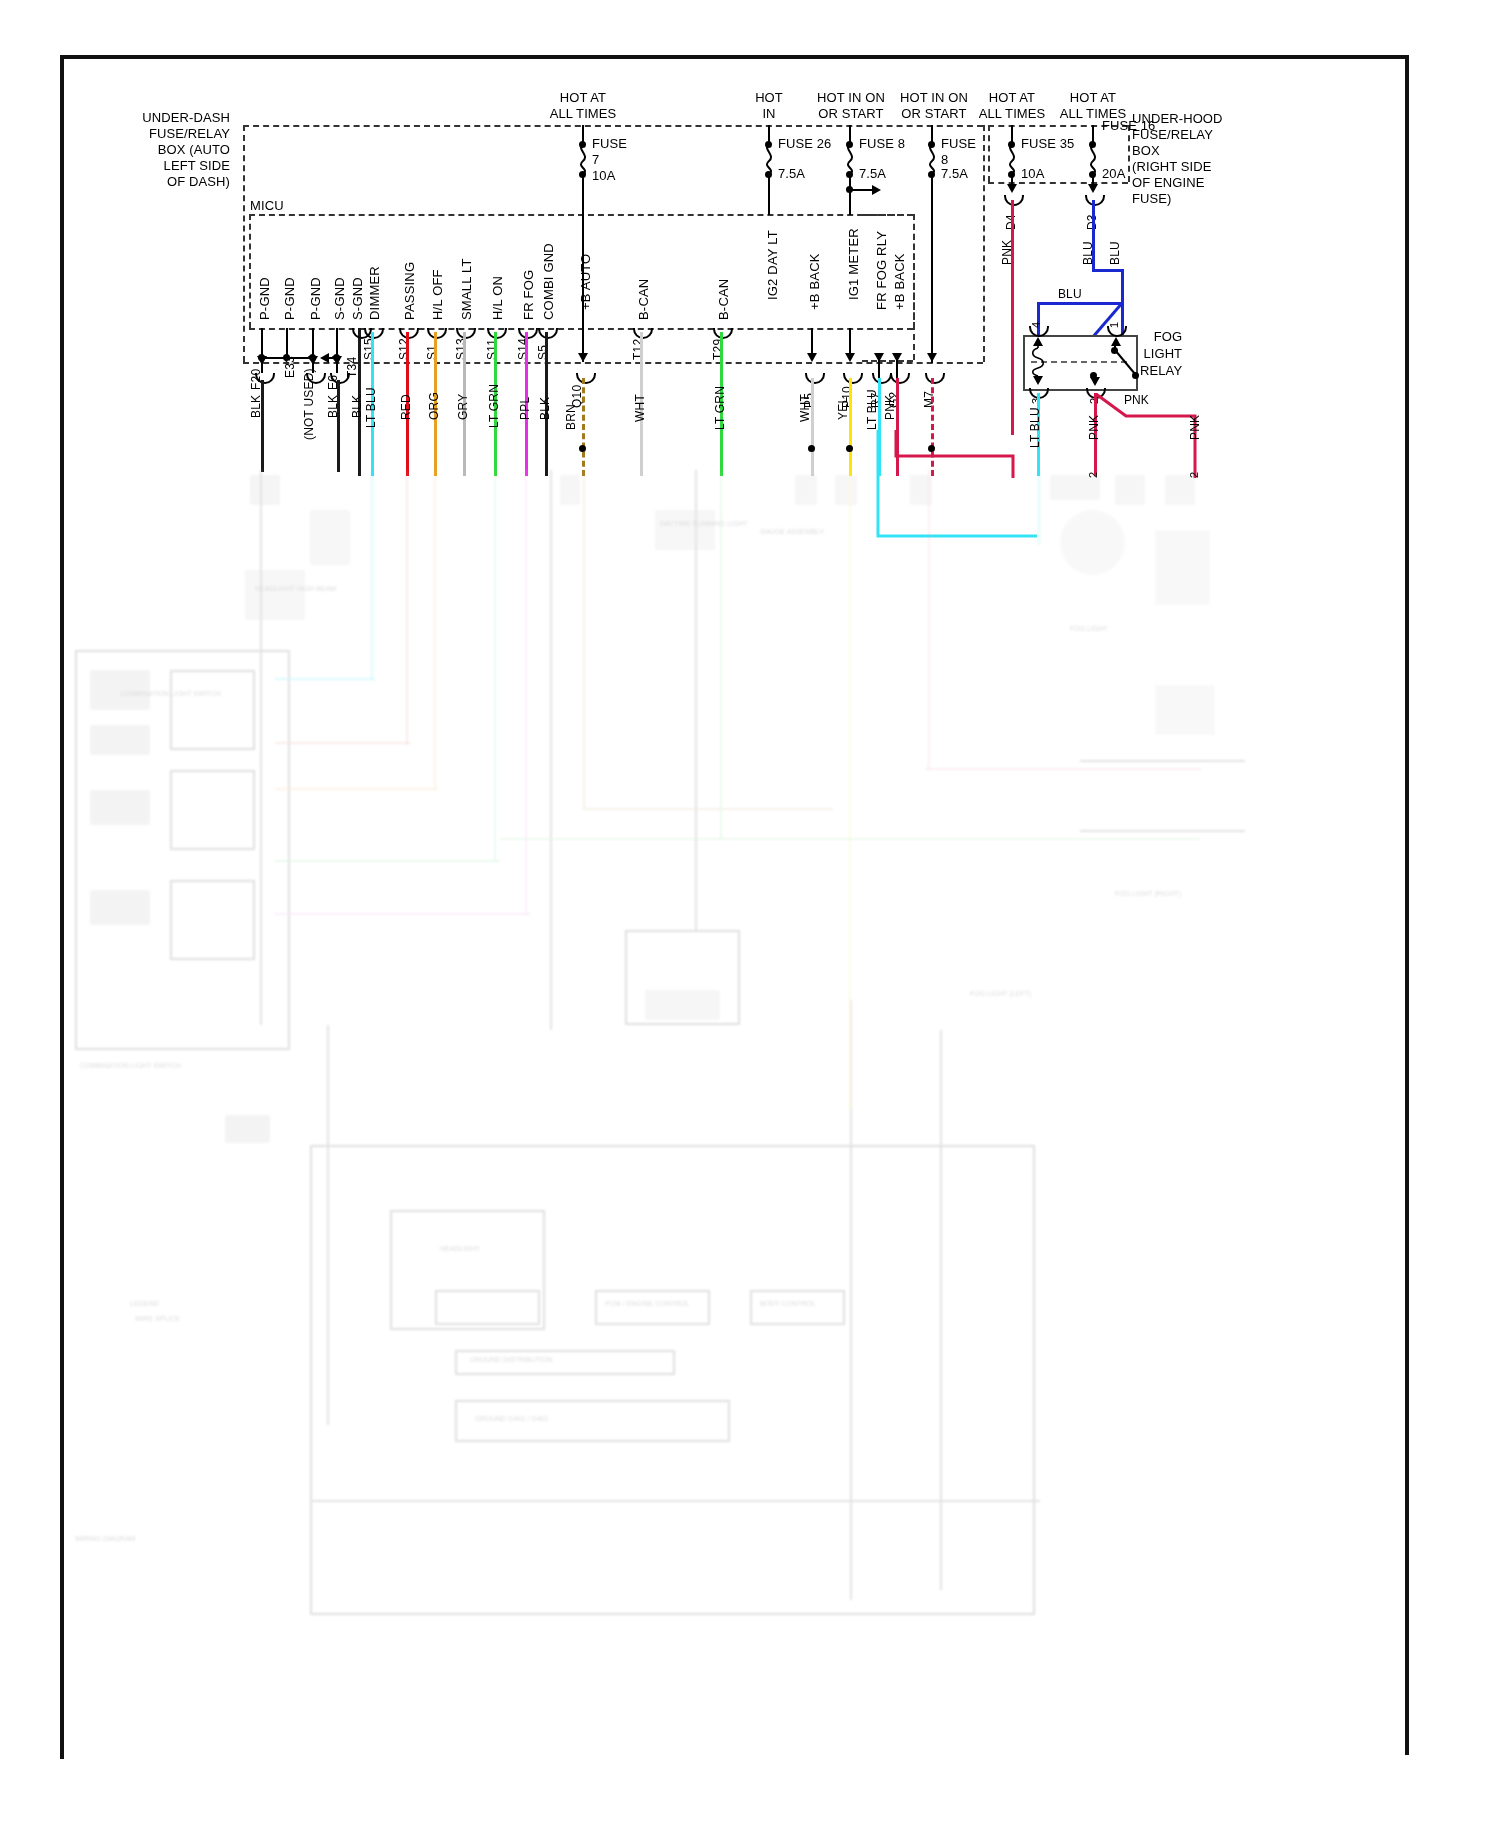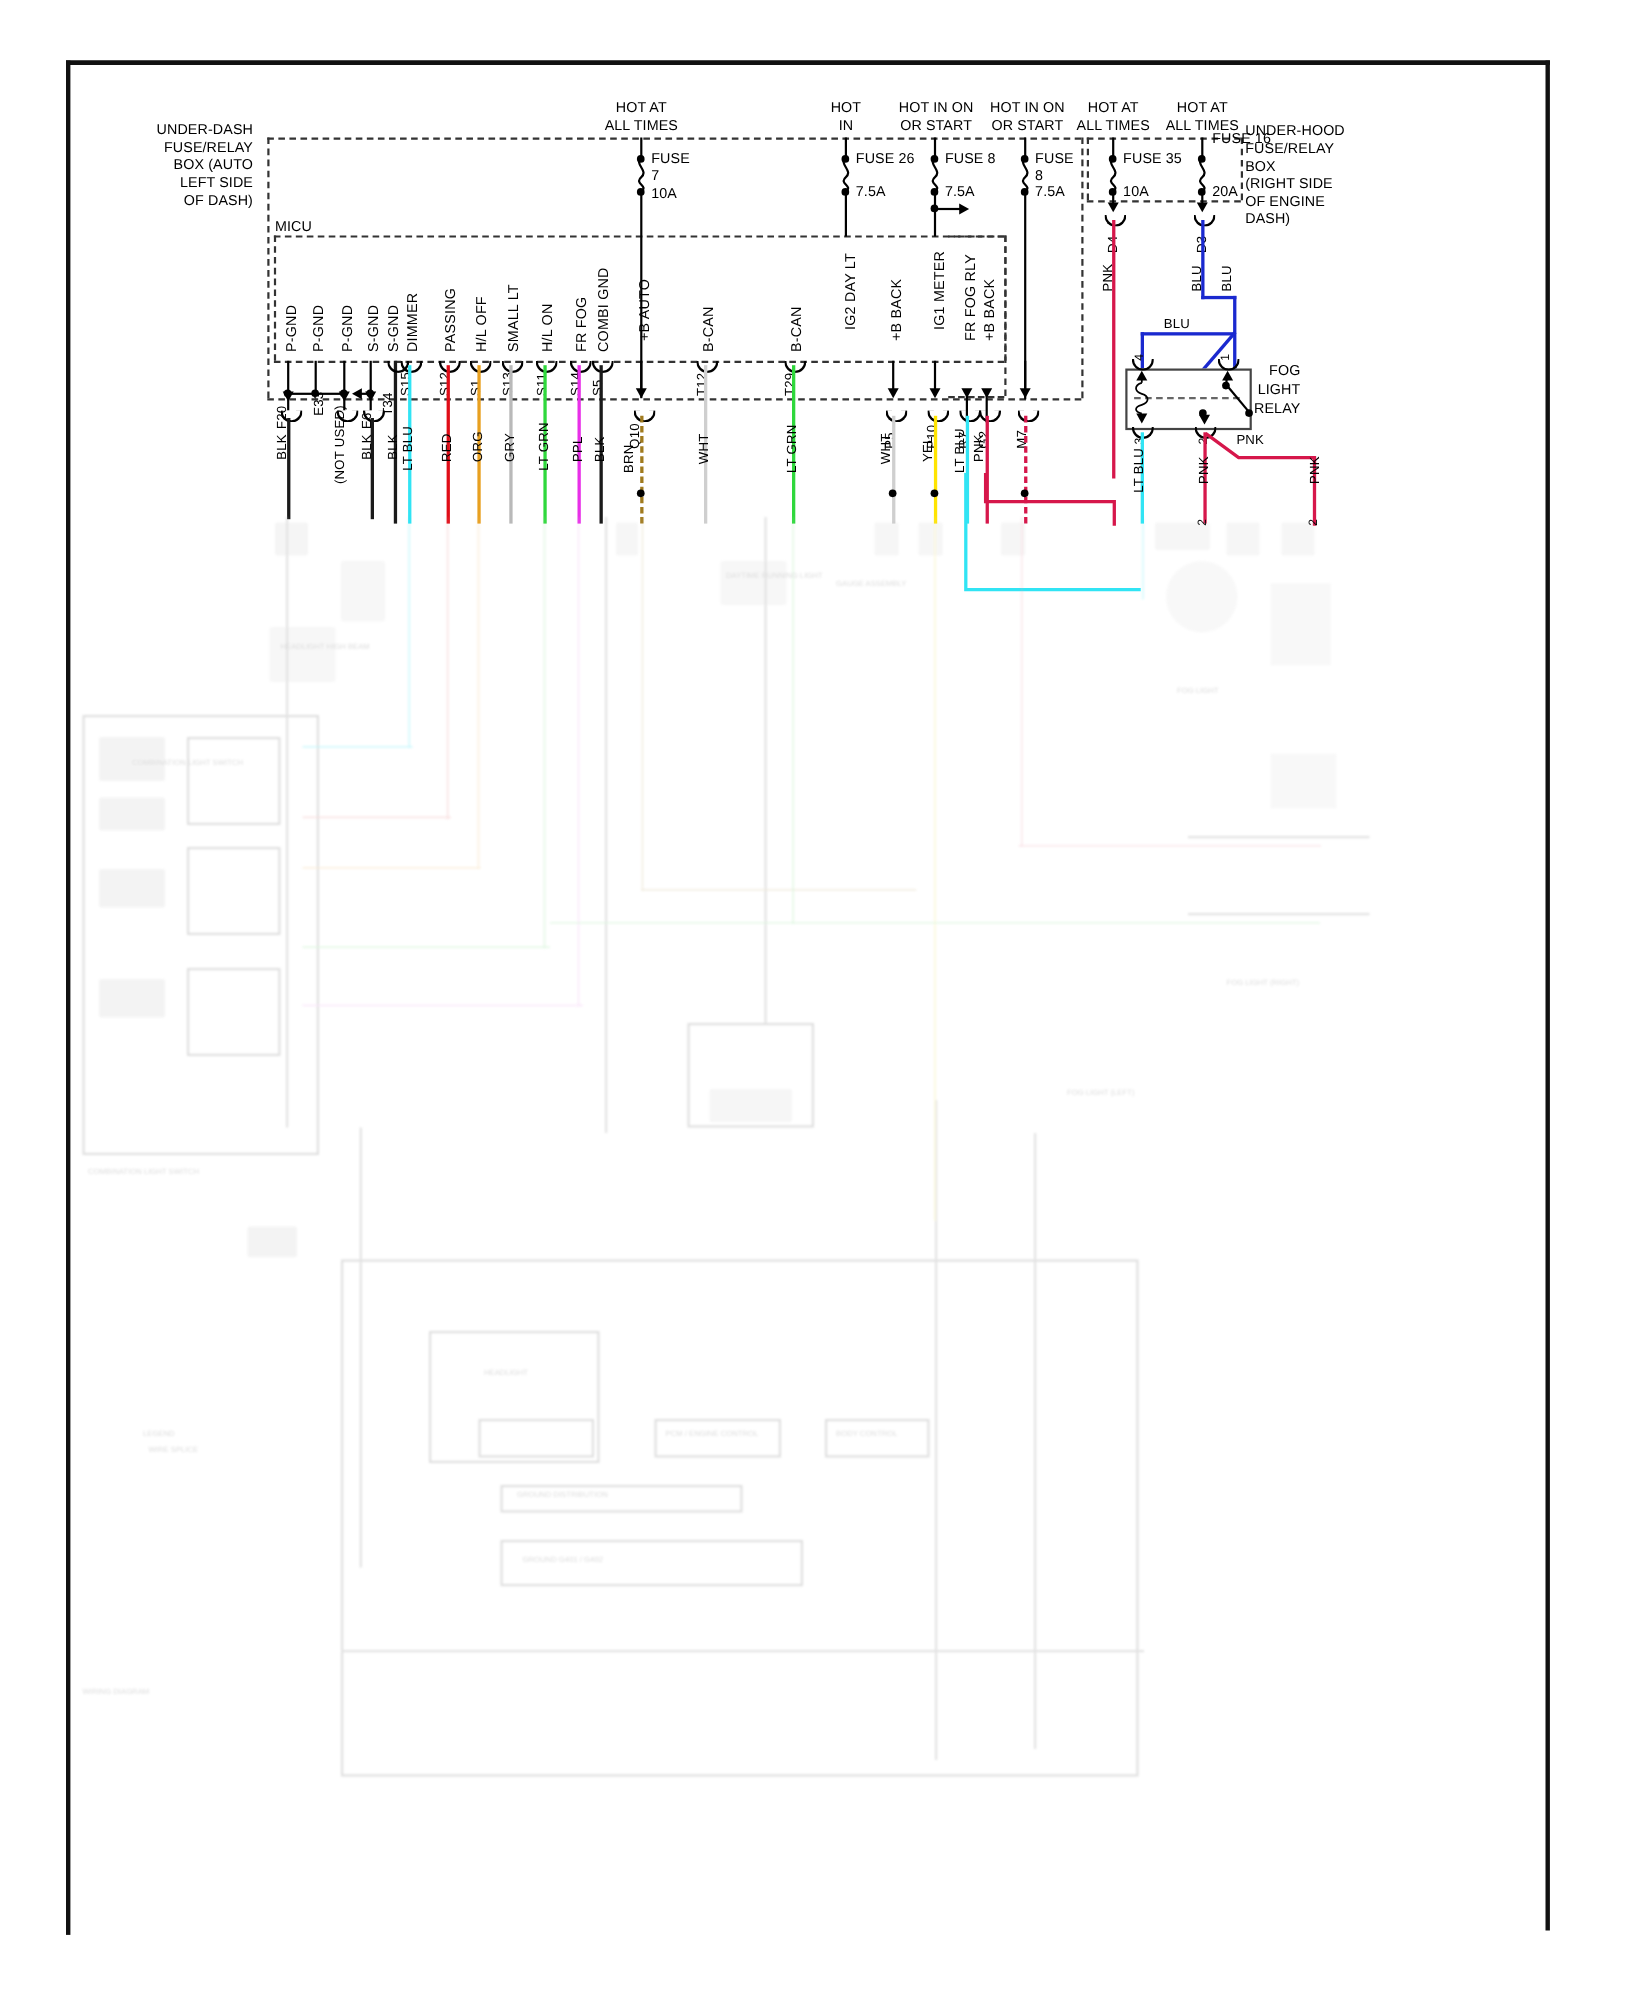--- a/index.html
+++ b/index.html
@@ -124,21 +124,21 @@
   <div class="dline-v" style="left:988px;top:125px;height:57px;"></div>
   <div class="dline-h" style="left:988px;top:182px;width:140px;"></div>
   <div class="dline-v" style="left:1128px;top:125px;height:57px;"></div>
 
   <div class="t" style="left:1132px;top:111px;line-height:16px;">
     <div>UNDER-HOOD</div>
     <div>FUSE/RELAY</div>
     <div>BOX</div>
     <div>(RIGHT SIDE</div>
     <div>OF ENGINE</div>
-    <div>DASH)</div>
+    <div>FUSE)</div>
   </div>
 
   <div class="t c" style="left:533px;top:90px;width:100px;line-height:16px;">
     <div>HOT AT</div>
     <div>ALL TIMES</div>
   </div>
   <div class="v2" style="left:582px;top:125px;height:20px;"></div>
   <div class="node" style="left:579px;top:141px;"></div>
   <svg class="fuse" style="left:576px;top:144px;">
     <path d="M7,0 C0,5 14,11 7,17 C0,23 14,25 7,30" stroke="#000" stroke-width="2" fill="none"></path>

